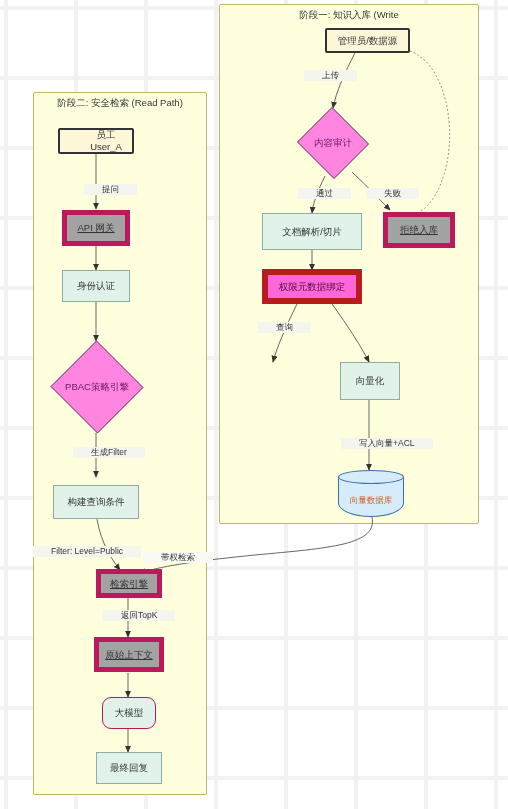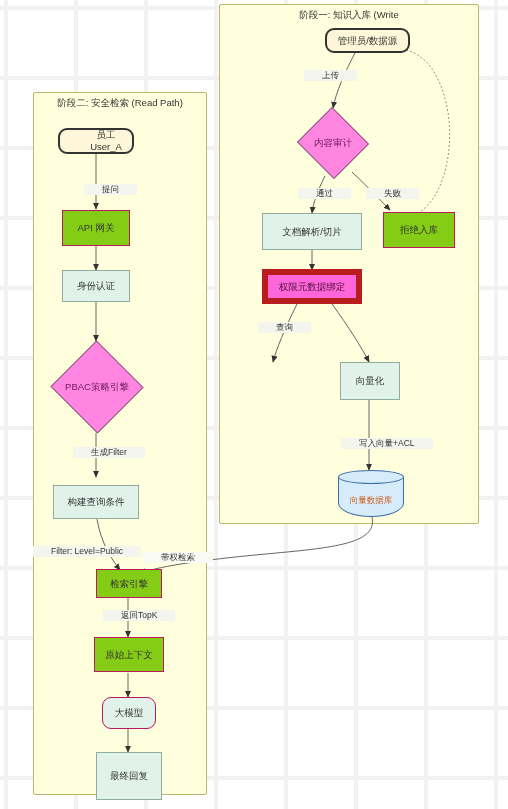--- a/index.html
+++ b/index.html
@@ -46,23 +46,23 @@
     display:flex;
     align-items:center;
     justify-content:center;
     font-size:9.5px;
     line-height:12px;
     text-align:center;
     color:#333333;
     z-index:3;
   }
   
-  .n-actor{   background:#fdf6d8; border:2px solid #333333; border-radius:9px; }
+  .n-actor{   background:#fdf6d8; border:2px solid #333333; border-radius:2px; }
   .n-green{   background:#e0f2e9; border:1px solid #8fae9b; }
-  .n-purple{  background:#84cc16; border:1px solid #be185d; }
+  .n-purple{  background:#a3a3a3; border:5px solid #be185d;text-decoration:underline; }
   .n-magenta{ background:#ff66dd; border:6px solid #b91c1c; color:#4a0f3a;
               background:#ff66d9; }
   .n-model{   background:#e0f2e9; border:1px solid #be185d; border-radius:9px; }
 
   .diamond{
     position:absolute;
     z-index:3;
   }
   .diamond .dshape{
     position:absolute;left:0;top:0;width:100%;height:100%;
@@ -224,21 +224,21 @@
   </div>
 
   <div class="node n-purple" style="left:94px;top:637px;width:70px;height:35px;">
     <span>原始上下文</span>
   </div>
 
   <div class="node n-model" style="left:102px;top:697px;width:54px;height:32px;">
     <span>大模型</span>
   </div>
 
-  <div class="node n-green" style="left:96px;top:752px;width:66px;height:48px;">
+  <div class="node n-green" style="left:96px;top:752px;width:66px;height:32px;">
     <span>最终回复</span>
   </div>
 
   <div class="edge-label" style="left:304px;top:70px;">上传</div>
 
   <div class="edge-label" style="left:298px;top:188px;">通过</div>
 
   <div class="edge-label" style="left:366px;top:188px;">失败</div>
 
   <div class="edge-label" style="left:258px;top:322px;">查询</div>

